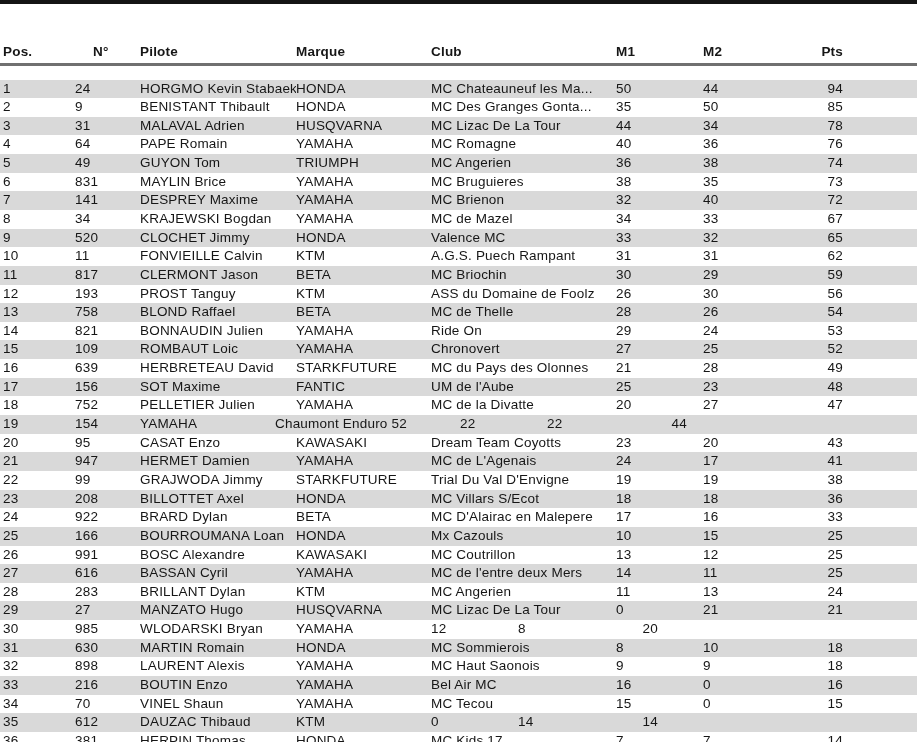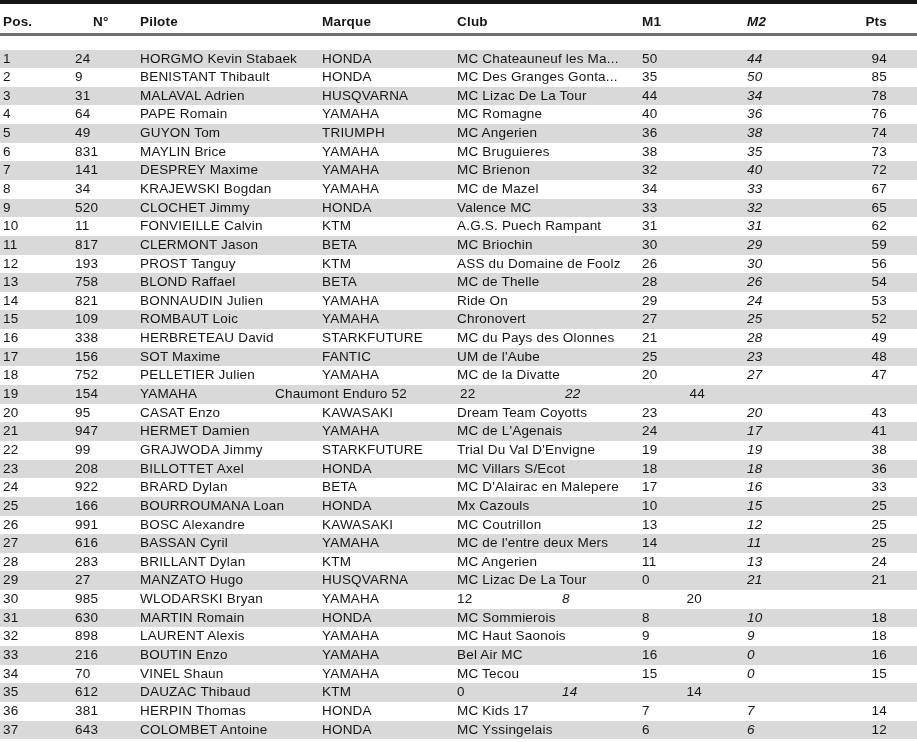--- a/index.html
+++ b/index.html
@@ -20,35 +20,36 @@
   .header-row {
     display: flex;
     height: 32px;
     align-items: flex-end;
     box-sizing: border-box;
     padding-bottom: 4px;
     font-weight: bold;
     font-size: 13.5px;
     letter-spacing: 0.2px;
     border-bottom: 3px solid var(--header-rule, #707070);
+    margin-top: 30px;
   }
   .hcell, .cell {
     box-sizing: border-box;
     white-space: nowrap;
     overflow: hidden;
     flex: 0 0 auto;
   }
   
   .c0 { width: 75px;  padding-left: 3px; }
   .c1 { width: 65px; }
-  .c2 { width: 182px; }
+  .c2 { width: 156px; }
   .c3 { width: 135px; }
   .c4 { width: 185px; }
-  .c5 { width: 105px; }
-  .c6 { width: 118px; font-style: italic; }
+  .c5 { width: 87px; }
+  .c6 { width: 118px; }
   .c7 { width: 44px; text-align: right; padding-right: 22px; }
   .header-row .c1 { padding-left: 18px; }
   .body-gap { height: 13.5px; }
   .rows { font-size: 13.5px; letter-spacing: 0.2px; }
   .row {
     display: flex;
     height: 18.65px;
     line-height: 18.65px;
     align-items: center;
   }
@@ -220,21 +221,21 @@
         <div class="cell c1">109</div>
         <div class="cell c2">ROMBAUT Loic</div>
         <div class="cell c3">YAMAHA</div>
         <div class="cell c4">Chronovert</div>
         <div class="cell c5">27</div>
         <div class="cell c6">25</div>
         <div class="cell c7">52</div>
       </div>
       <div class="row">
         <div class="cell c0">16</div>
-        <div class="cell c1">338</div>
+        <div class="cell c1">639</div>
         <div class="cell c2">HERBRETEAU David</div>
         <div class="cell c3">STARKFUTURE</div>
         <div class="cell c4">MC du Pays des Olonnes</div>
         <div class="cell c5">21</div>
         <div class="cell c6">28</div>
         <div class="cell c7">49</div>
       </div>
       <div class="row">
         <div class="cell c0">17</div>
         <div class="cell c1">156</div>

